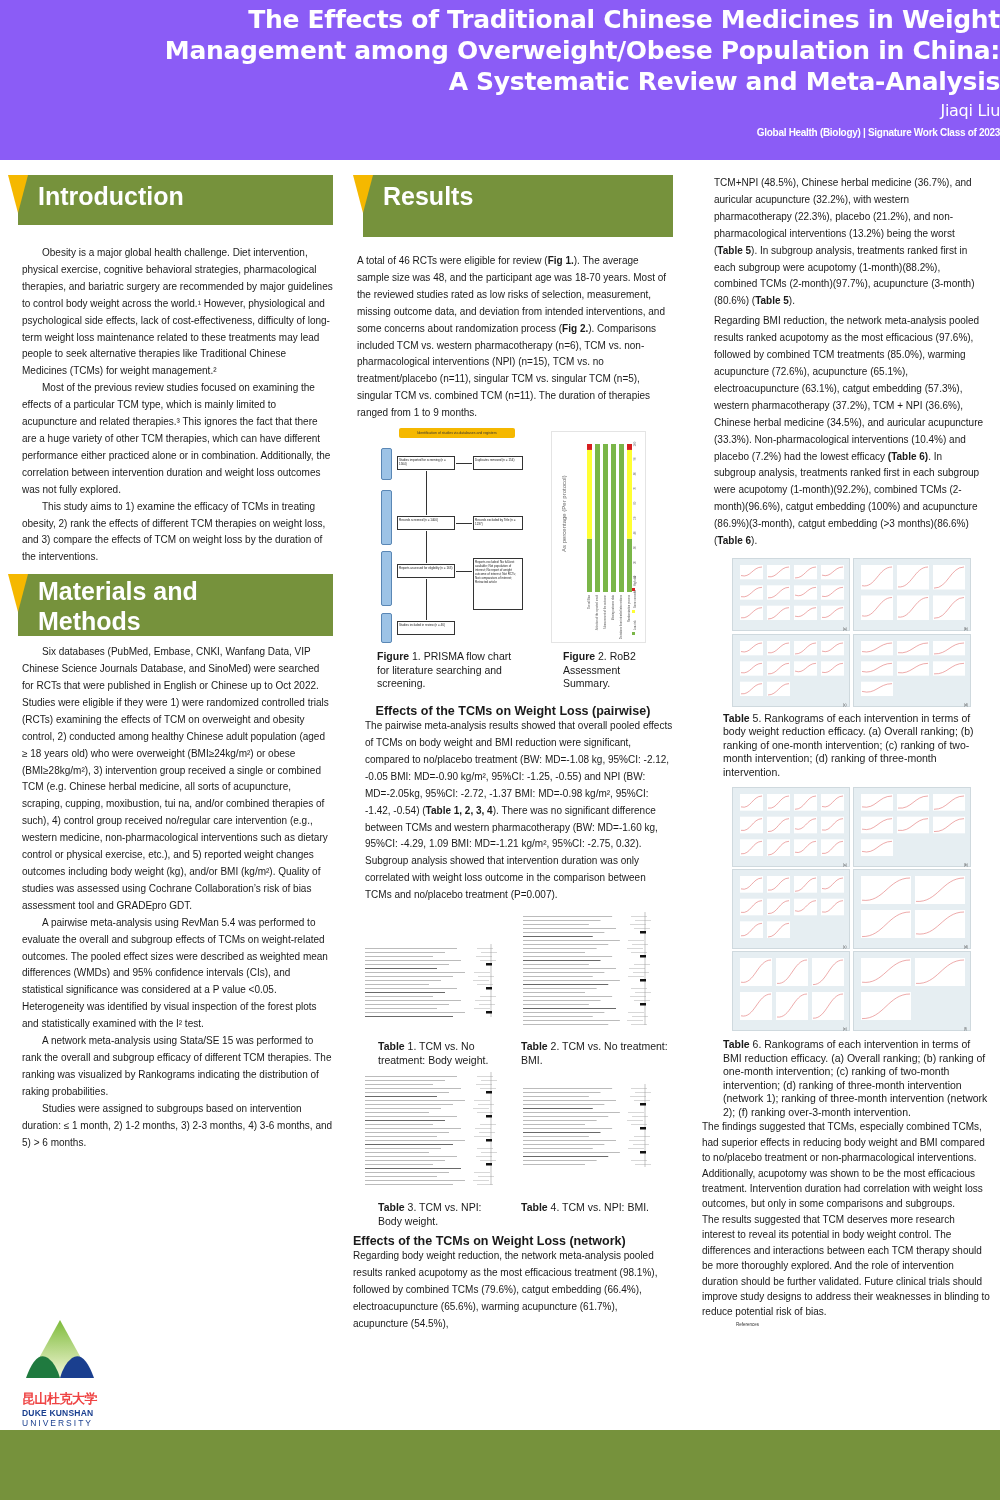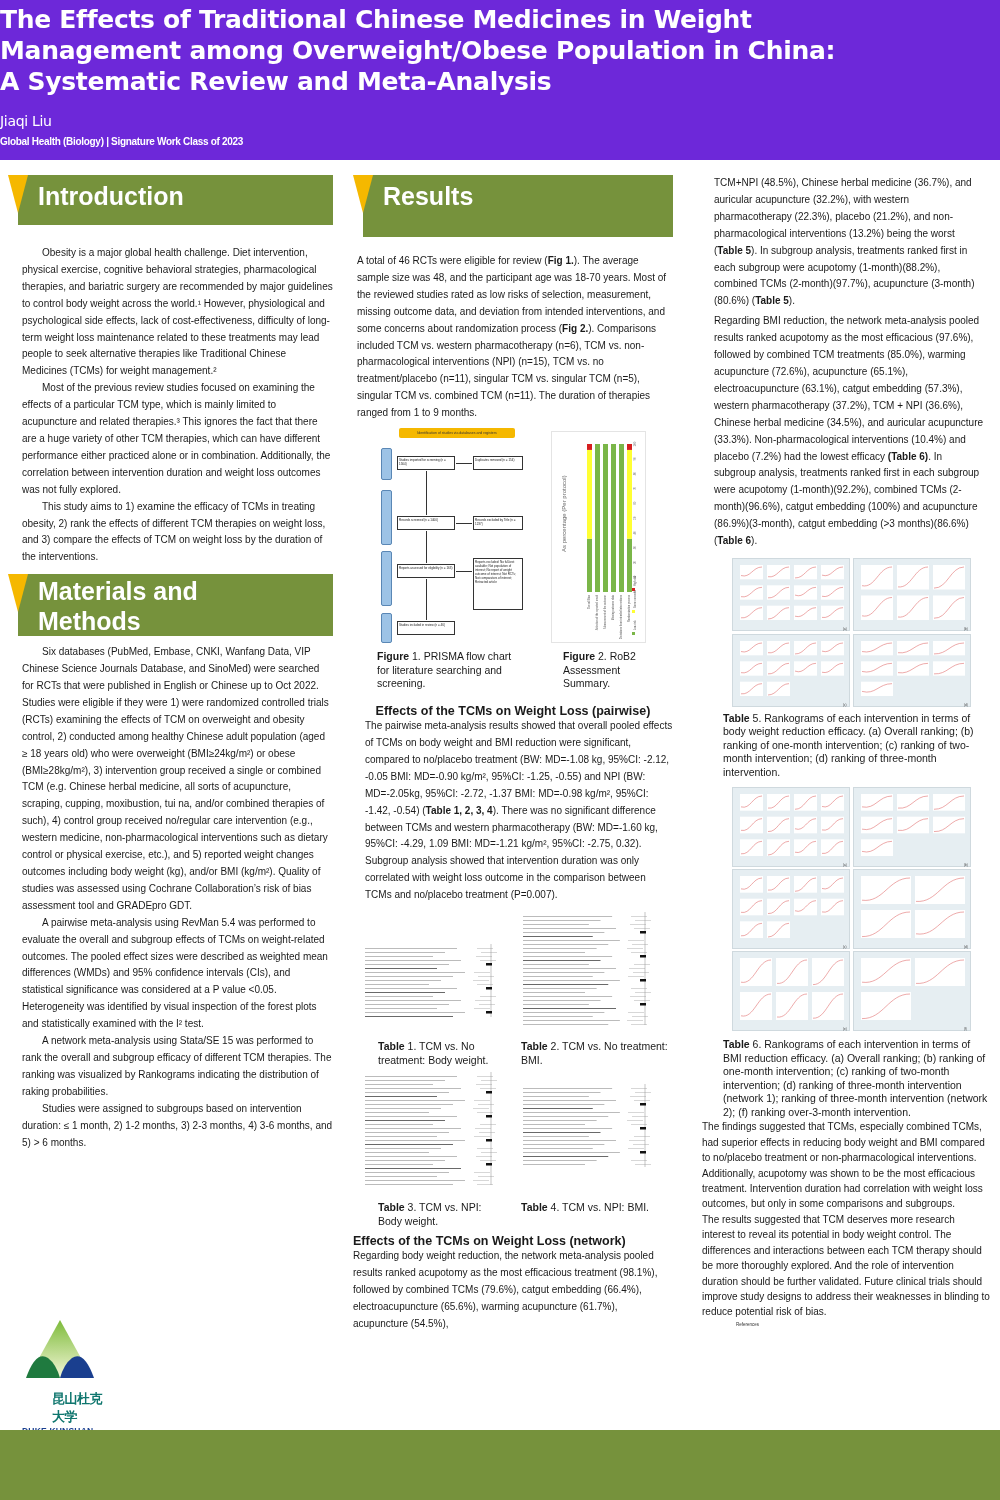--- a/index.html
+++ b/index.html
@@ -1,22 +1,22 @@
 <!DOCTYPE html>
 <html><head>
 <meta charset="utf-8">
 <style>
   * { box-sizing: border-box; margin: 0; padding: 0; }
   html, body { width: 1000px; height: 1500px; background: #ffffff; overflow: hidden; }
   body { font-family: "Liberation Sans", sans-serif; color: #1a1a1a; position: relative; }
 
-  .header { position: absolute; left: 0; top: 0; width: 1000px; height: 160px; background: #6d28d9; text-align: left; color: #fff; }
+  .header { position: absolute; left: 0; top: 0; width: 1000px; height: 160px; background: #8b5cf6; text-align: right; color: #fff; }
   .title { font-family: "DejaVu Sans", sans-serif; font-weight: bold; font-size: 25px; line-height: 31px; padding-top: 4px; letter-spacing: -0.3px; condensed: true; }
   .title span { display: block; }
-  .author { font-family: "DejaVu Sans", sans-serif; font-size: 14px; margin-top: 16px; letter-spacing: -0.3px; }
+  .author { font-family: "DejaVu Sans", sans-serif; font-size: 16px; margin-top: 4px; letter-spacing: -0.3px; }
   .affil { font-size: 10px; margin-top: 7px; font-weight: bold; letter-spacing: -0.3px; }
 
   .footer { position: absolute; left: 0; top: 1430px; width: 1000px; height: 70px; background: #76923c; }
 
   .col { position: absolute; }
   .col1 { left: 18px; top: 175px; width: 315px; }
   .col2 { left: 353px; top: 175px; width: 320px; }
   .col3 { left: 700px; top: 175px; width: 300px; }
 
   .sec-head { position: relative; background: #76923c; color: #fff; font-weight: bold; font-size: 25px; line-height: 31px; padding: 6px 12px 6px 20px; }
@@ -80,21 +80,21 @@
     <defs>
       <linearGradient id="lg1" x1="0" y1="0" x2="0" y2="1">
         <stop offset="0" stop-color="#7dbb3a"></stop>
         <stop offset="1" stop-color="#f4f7d8"></stop>
       </linearGradient>
     </defs>
     <polygon points="38,0 6,58 70,58" fill="url(#lg1)"></polygon>
     <path d="M4,58 Q14,30 26,38 Q34,44 38,58 Z" fill="#1f7a3f"></path>
     <path d="M38,58 Q42,44 50,38 Q62,30 72,58 Z" fill="#1a3f8f"></path>
   </svg>
-  <div style="font-family:'DejaVu Serif',serif; font-size:13px; color:#0f766e; font-weight:bold; margin-top:4px; letter-spacing:-0.5px;margin-left:30px;">昆山杜克大学</div>
+  <div style="font-family:'DejaVu Serif',serif; font-size:13px; color:#ef4444; font-weight:bold; margin-top:4px; letter-spacing:-0.5px;">昆山杜克大学</div>
   <div style="font-size:8.5px; color:#1a3f8f; font-weight:bold; letter-spacing:0.2px;">DUKE KUNSHAN</div>
   <div style="font-size:8.5px; color:#1a3f8f; font-weight:normal; letter-spacing:2px;">UNIVERSITY</div>
 </div>
 
 <div class="col col2">
   <div class="sec-head" style="height:62px; margin-left:10px;">
     <div class="flag"></div>
     <span>Results</span>
   </div>
   <div class="body-text" style="margin-top:16px; padding-left:4px;">

